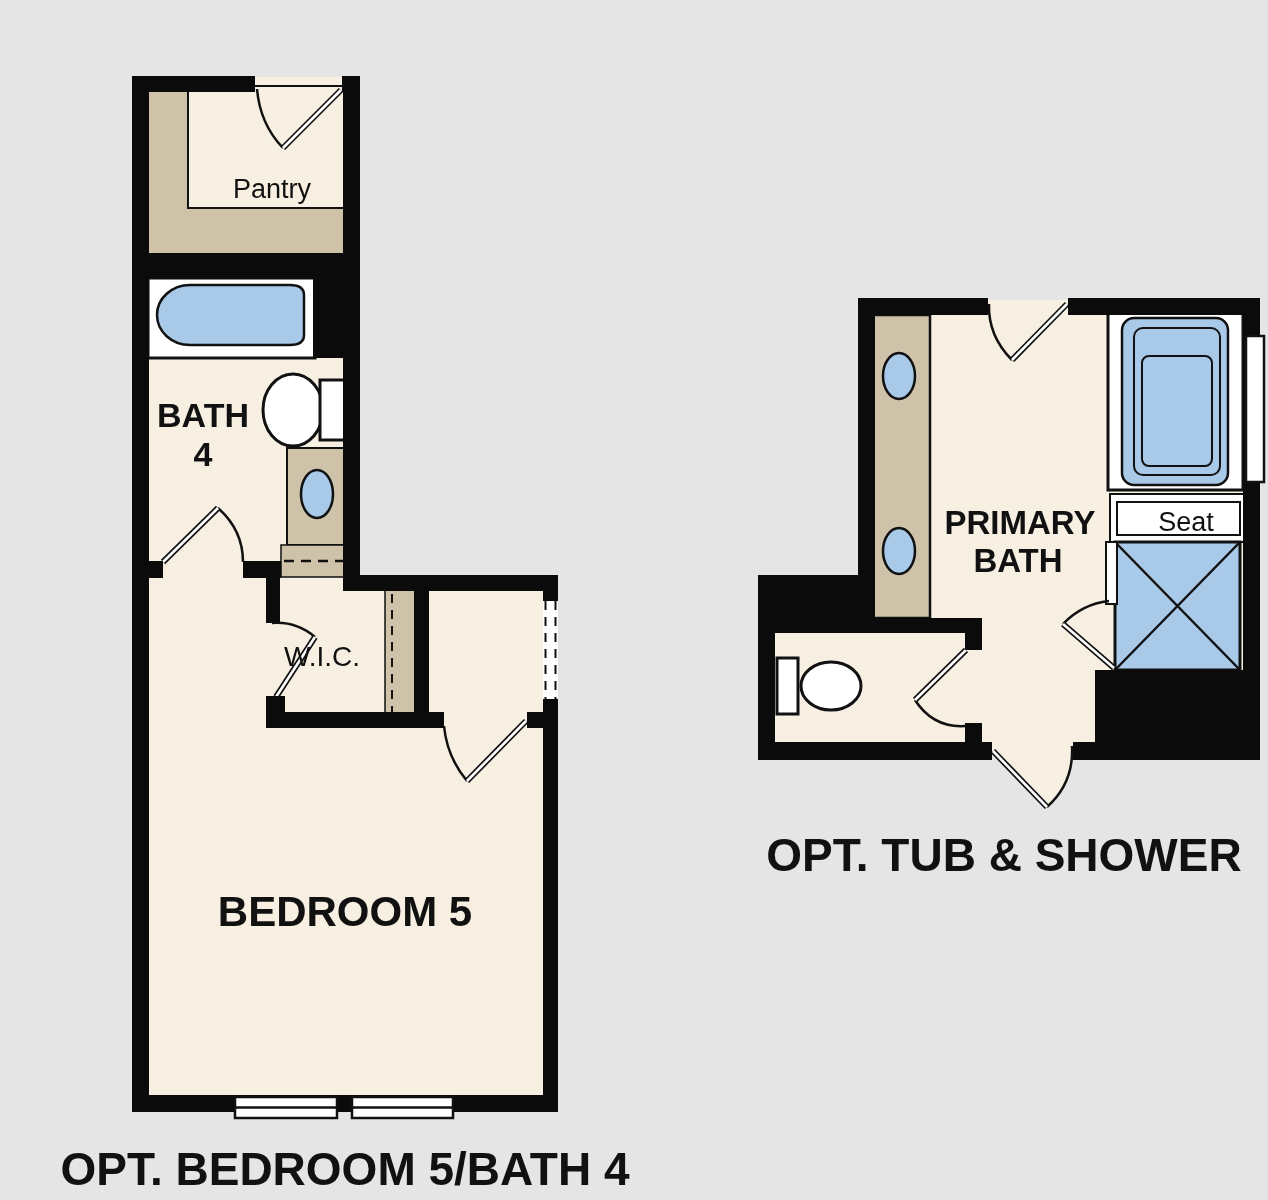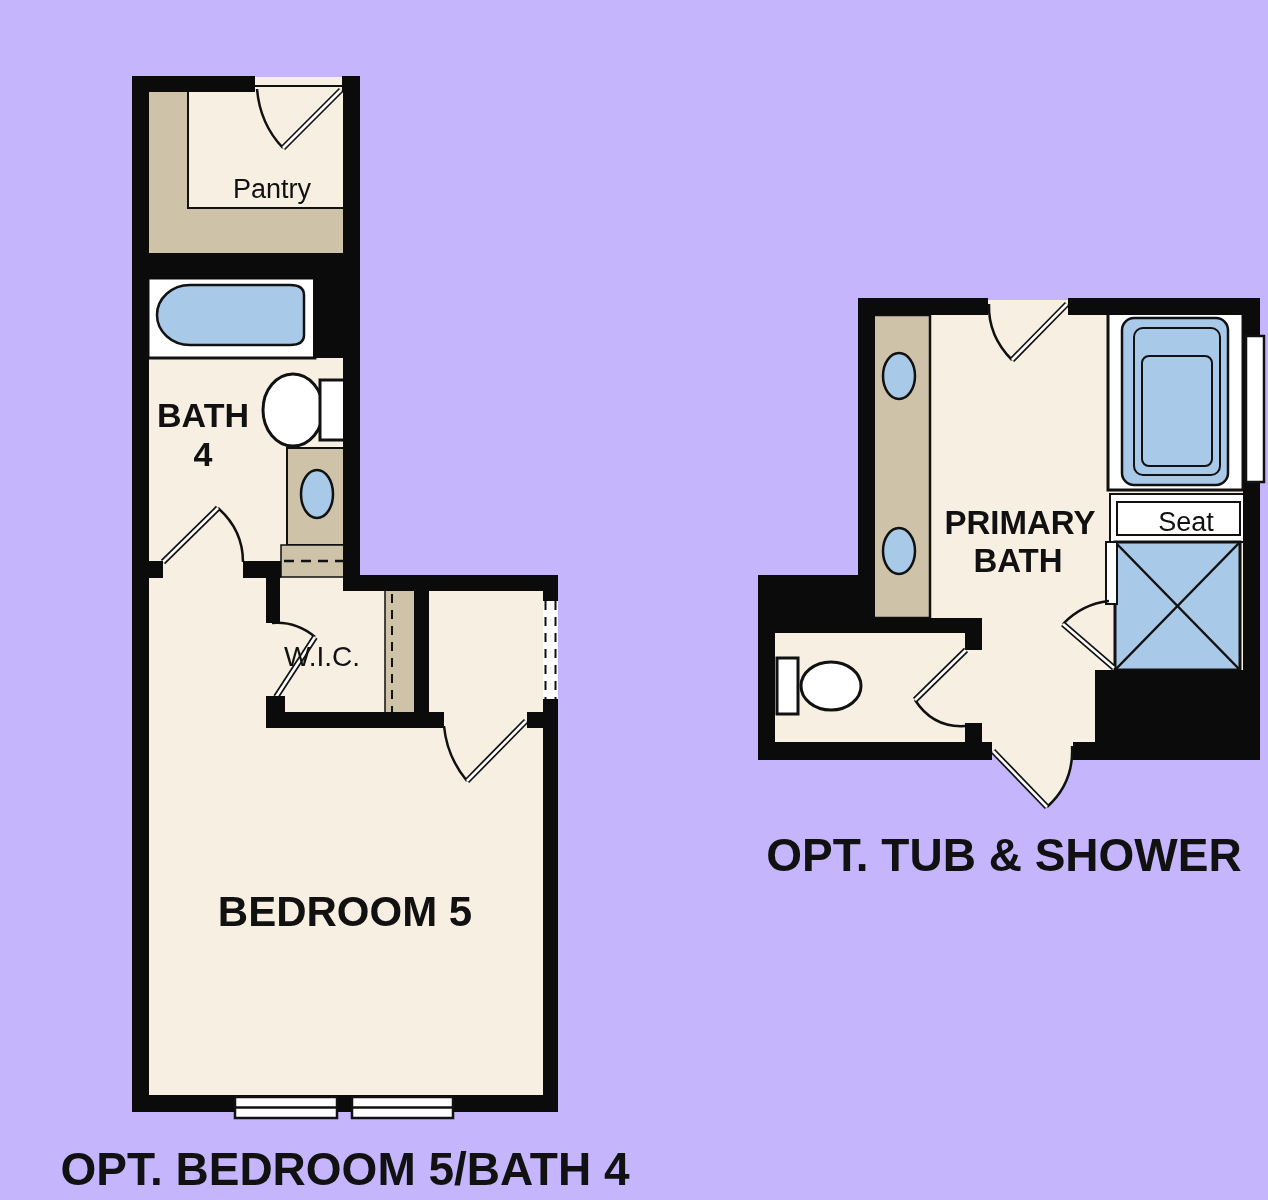--- a/index.html
+++ b/index.html
@@ -1,16 +1,16 @@
 <!DOCTYPE html>
 <html><head>
 <meta charset="utf-8">
 <style>
   html,body{margin:0;padding:0;background:#fff;}
-  .page{position:relative;width:1268px;height:1200px;background:#c4b5fd;overflow:hidden;}
+  .page{position:relative;width:1268px;height:1200px;background:#e5e5e5;overflow:hidden;}
   svg{display:block;}
   .arc{stroke:#111;stroke-width:2.5;fill:none;}
   .dl-outer{stroke:#111;stroke-width:6;fill:none;}
   .dl-inner{stroke:#fff;stroke-width:2.6;fill:none;}
   .lbl{font-family:"Liberation Sans",sans-serif;fill:#111;text-anchor:middle;}
   .b{font-weight:700;}
   .dash{stroke:#111;stroke-width:2.5;fill:none;stroke-dasharray:10 7;}
   .dash2{stroke:#111;stroke-width:2;fill:none;stroke-dasharray:9 7;}
 </style>
 </head>

